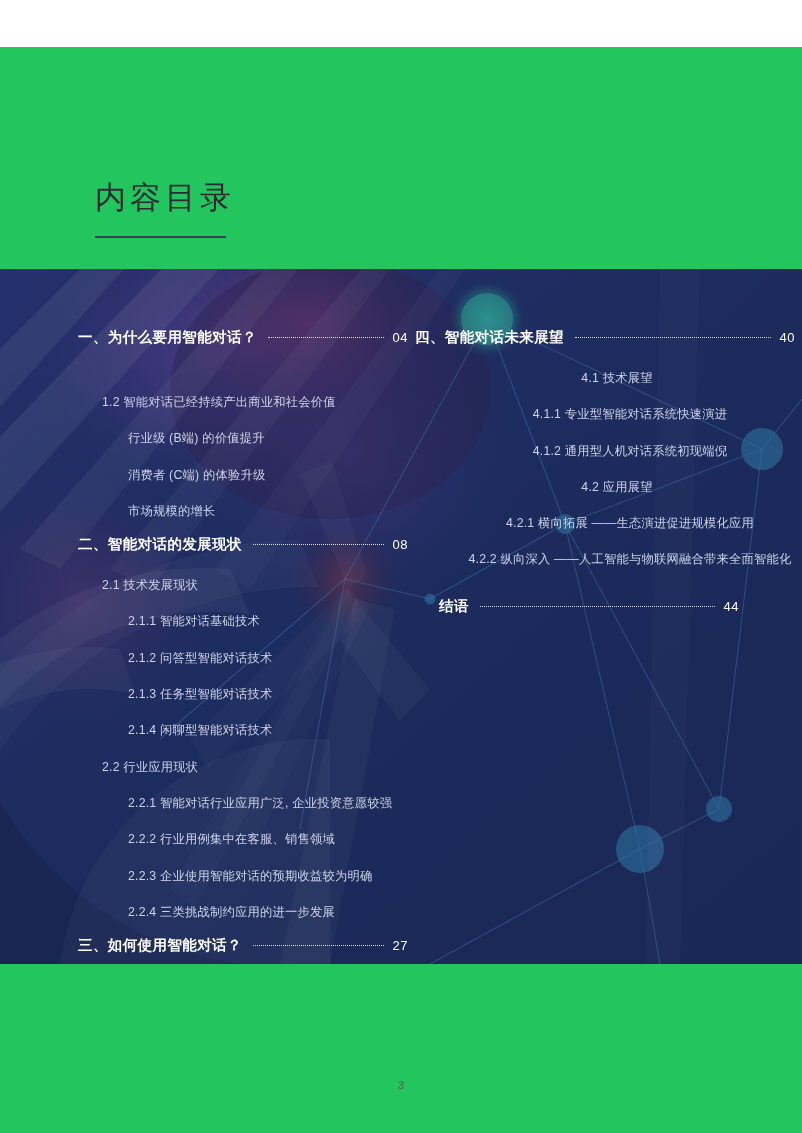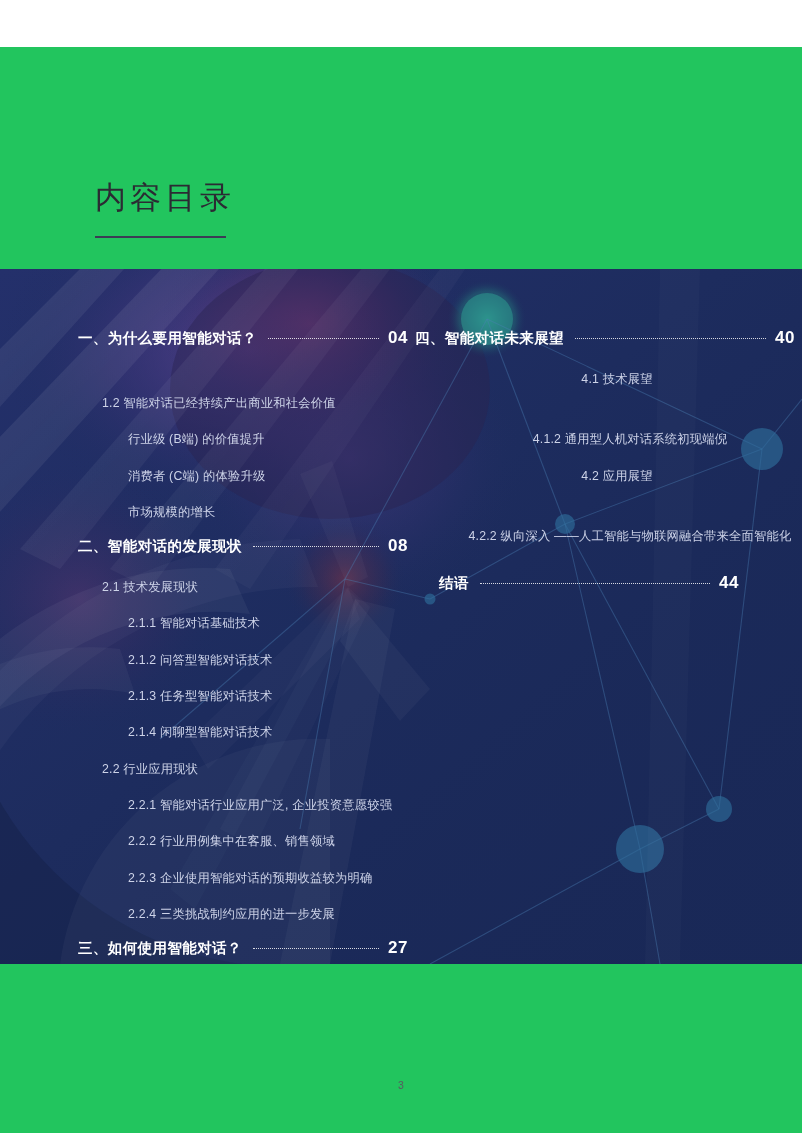--- a/index.html
+++ b/index.html
@@ -84,22 +84,22 @@
   .toc-chapter .leader {
     flex: 1 1 auto;
     margin: 0 9px 0 11px;
     border-bottom: 1.6px dotted rgba(255,255,255,0.82);
     position: relative;
     top: -4px;
     min-width: 28px;
   }
   .toc-chapter .ch-page {
     flex: 0 0 auto;
-    font-size: 17px;
-    font-weight: bold;
+    font-size: 13px;
+    font-weight: normal;
     color: #ffffff;
     letter-spacing: 0.5px;
   }
 
   .toc-l2, .toc-l3 {
     color: #cdd3e8;
     font-size: 12.3px;
     line-height: 1;
     white-space: nowrap;
     letter-spacing: 0.2px;
@@ -308,25 +308,27 @@
 
       <div class="toc-chapter">
         <span class="ch-label">四、智能对话未来展望</span>
         <span class="leader"></span>
         <span class="ch-page">40</span>
       </div>
 
       <div class="sp-25"></div>
       <div class="toc-l2">4.1 技术展望</div>
       <div class="sp-24"></div>
+      <div class="toc-l3">4.1.1 专业型智能对话系统快速演进</div>
       <div class="sp-24"></div>
       <div class="toc-l3">4.1.2 通用型人机对话系统初现端倪</div>
       <div class="sp-24"></div>
       <div class="toc-l2">4.2 应用展望</div>
       <div class="sp-24"></div>
+      <div class="toc-l3">4.2.1 横向拓展 ——生态演进促进规模化应用</div>
       <div class="sp-24"></div>
       <div class="toc-l3">4.2.2 纵向深入 ——人工智能与物联网融合带来全面智能化</div>
 
       <div class="sp-31"></div>
 
       <div class="toc-chapter" style="margin-left:24px; width:300px;">
         <span class="ch-label">结语</span>
         <span class="leader"></span>
         <span class="ch-page">44</span>
       </div>

